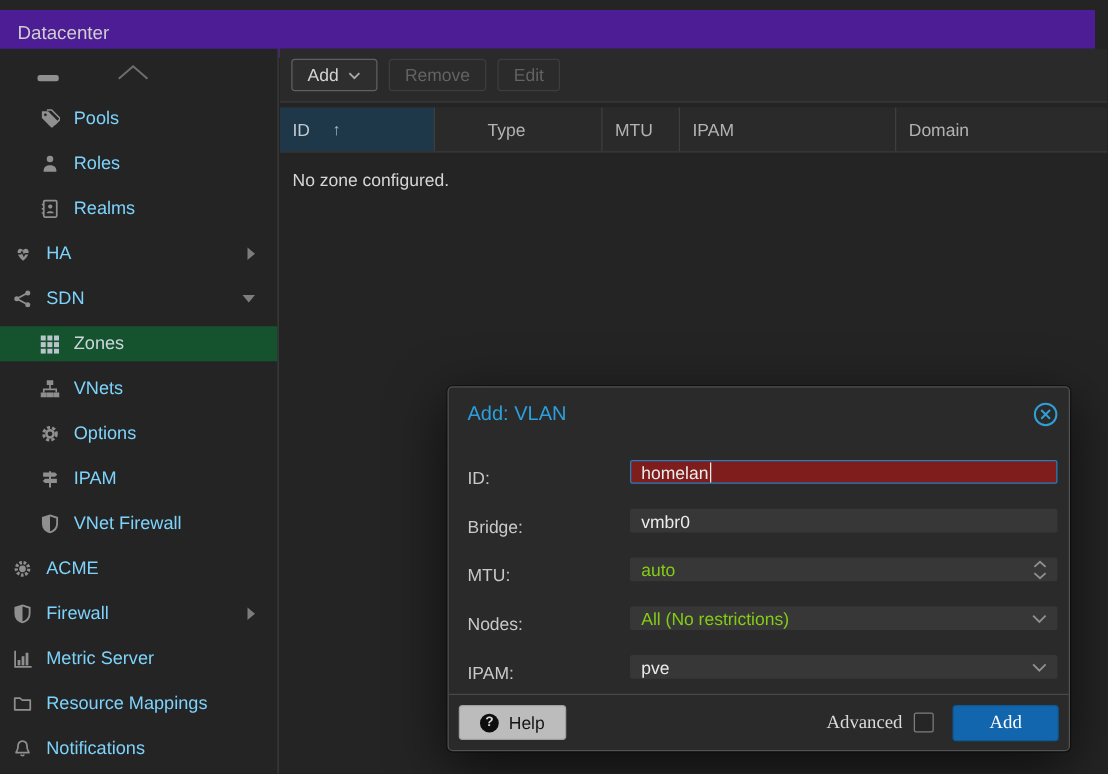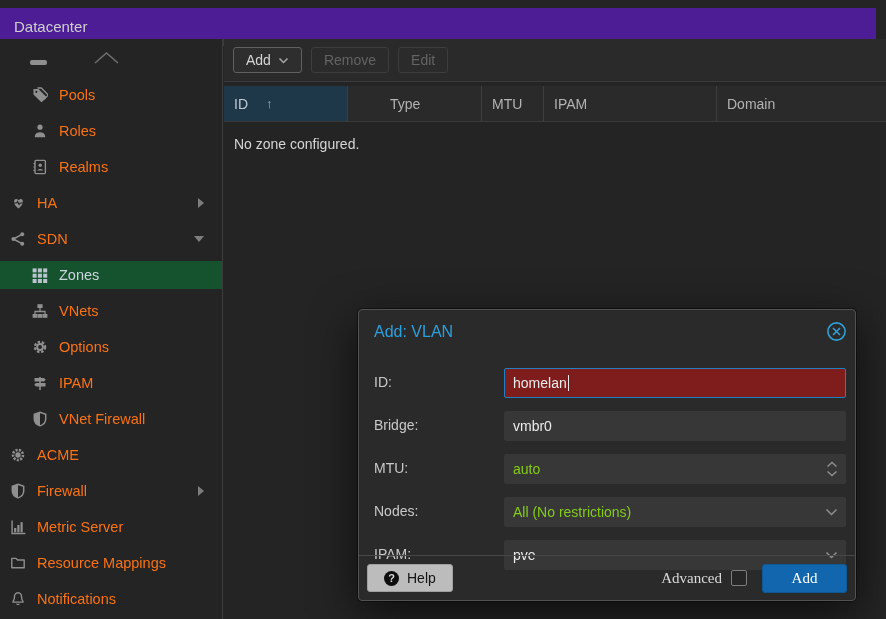--- a/index.html
+++ b/index.html
@@ -22,21 +22,21 @@
   .sidebar {
     position:absolute; left:0; top:39px; width:223px; height:580px;
     background:#242424; border-right:1px solid #3c3c3c;
     padding-top:42px; overflow:hidden;
   }
   .nav-clipped { position:absolute; top:6px; left:0; width:222px; height:24px; }
   .clip-dash { position:absolute; left:30px; top:15px; width:17px; height:5px; background:#8f8f8f; border-radius:2px; }
   .clip-chevron { position:absolute; left:93px; top:6px; color:#6e6e6e; }
   .nav-item {
     height:28px; margin-bottom:8px; display:flex; align-items:center;
-    color:#f97316; cursor:default; position:relative; padding-left:8px;
+    color:#7dd3fc; cursor:default; position:relative; padding-left:8px;
   }
   .nav-item.sub { padding-left:30px; }
   .nav-item.selected { background:#14532d; color:#ccd6dd; }
   .nav-item.selected .nav-icon { color:#b9c4cc; }
   .nav-icon { width:20px; height:16px; margin-right:9px; color:#8f8f8f; display:inline-flex; align-items:center; justify-content:center; flex:none; }
   .nav-label { font-size:14.5px; }
   .nav-arrow { position:absolute; right:18px; width:0; height:0; }
   .nav-arrow.right { border-left:6px solid #7d7d7d; border-top:5px solid transparent; border-bottom:5px solid transparent; }
   .nav-arrow.down { border-top:6px solid #7d7d7d; border-left:5px solid transparent; border-right:5px solid transparent; }
   
@@ -68,21 +68,21 @@
   .win {
     position:absolute; left:358px; top:309px; width:498px; height:292px;
     background:#2a2a2a; border:1px solid #525252; border-radius:4px;
     box-shadow:0 12px 45px rgba(0,0,0,0.65), 0 0 0 1px rgba(0,0,0,0.4);
     z-index:10;
   }
   .win-header { height:44px; position:relative; padding:13px 0 0 15px; }
   .win-title { color:#2ba0dd; font-size:16px; }
   .close-btn { position:absolute; right:8px; top:11px; width:21px; height:21px; color:#2f9fd6; background:none; border:none; padding:0; cursor:pointer; }
   .win-body { padding:14px 9px 0 15px; }
-  .frow { display:flex; height:30px; margin-bottom:13px; }
+  .frow { display:flex; height:19px; margin-bottom:20px; }
   .flabel { width:130px; flex:none; color:#c9c9c9; font-size:14px; padding-top:6px; }
   .finput {
     flex:1; position:relative; background:#373737; border:1px solid #373737;
     border-radius:2px; color:#ebebeb; font-size:14px;
     display:flex; align-items:center; padding-left:8px;
   }
   .finput.focused { background:#7f1d1d; border:1px solid #2080c0; }
   .finput.placeholder { color:#84cc16;text-align:center; }
   .text-caret { display:inline-block; width:1.5px; height:16px; background:#eaeaea; margin-left:1px; }
   .trigger { position:absolute; right:7px; top:0; height:100%; display:flex; align-items:center; color:#8f8f8f; }

